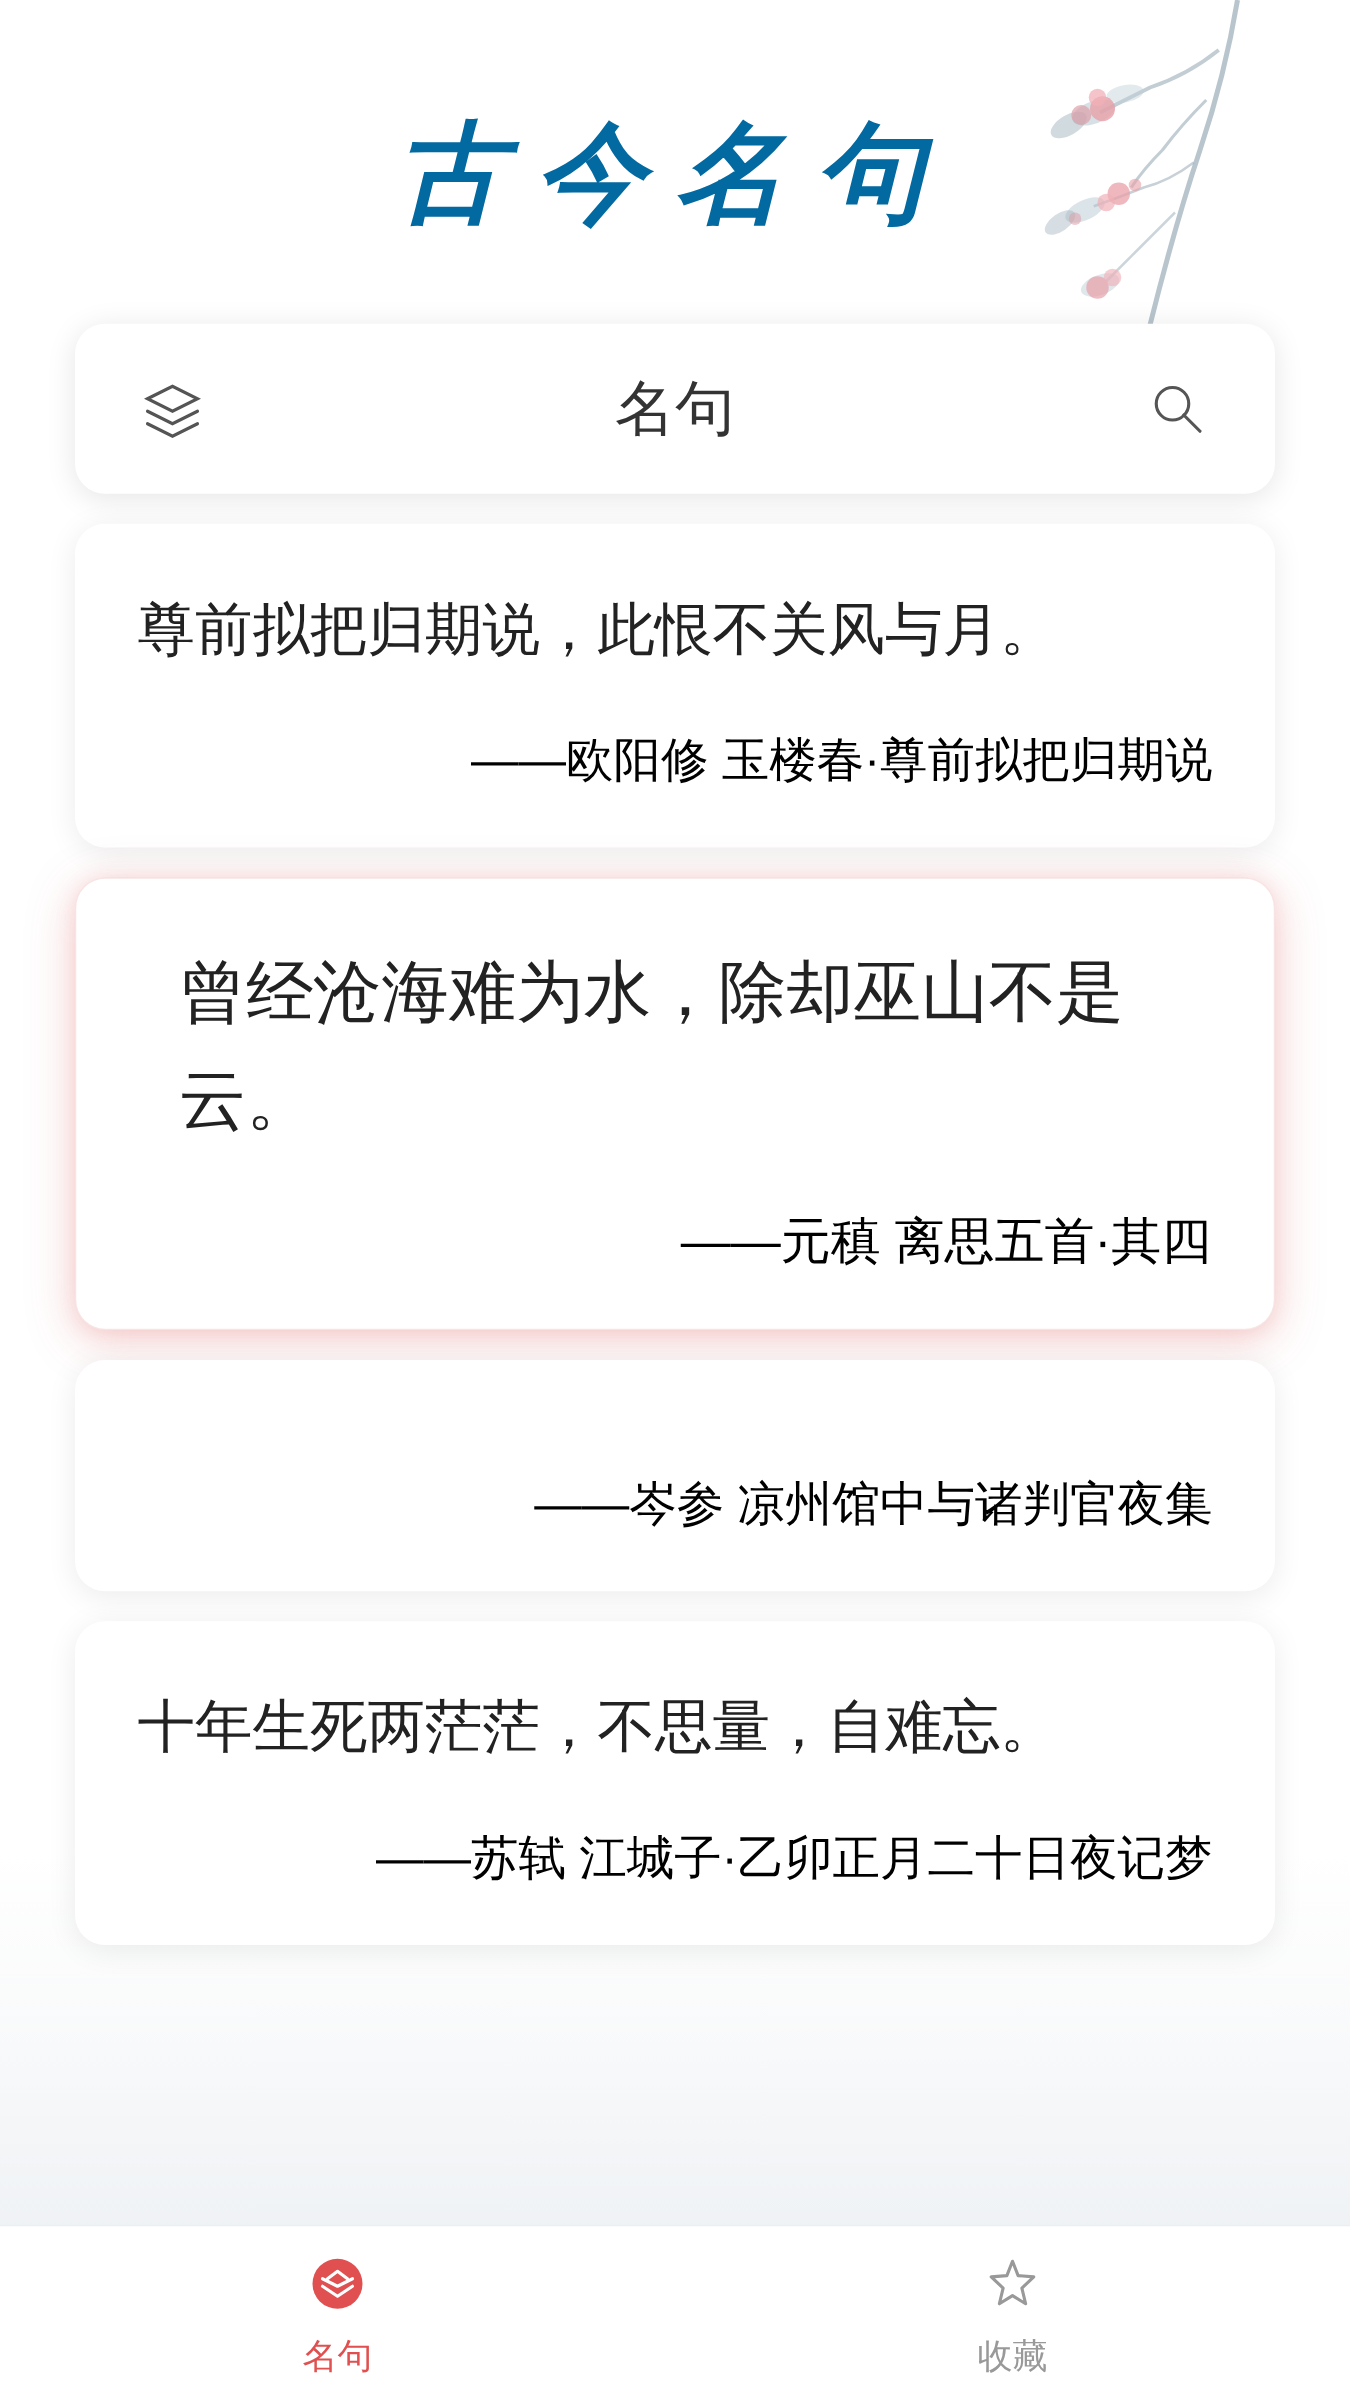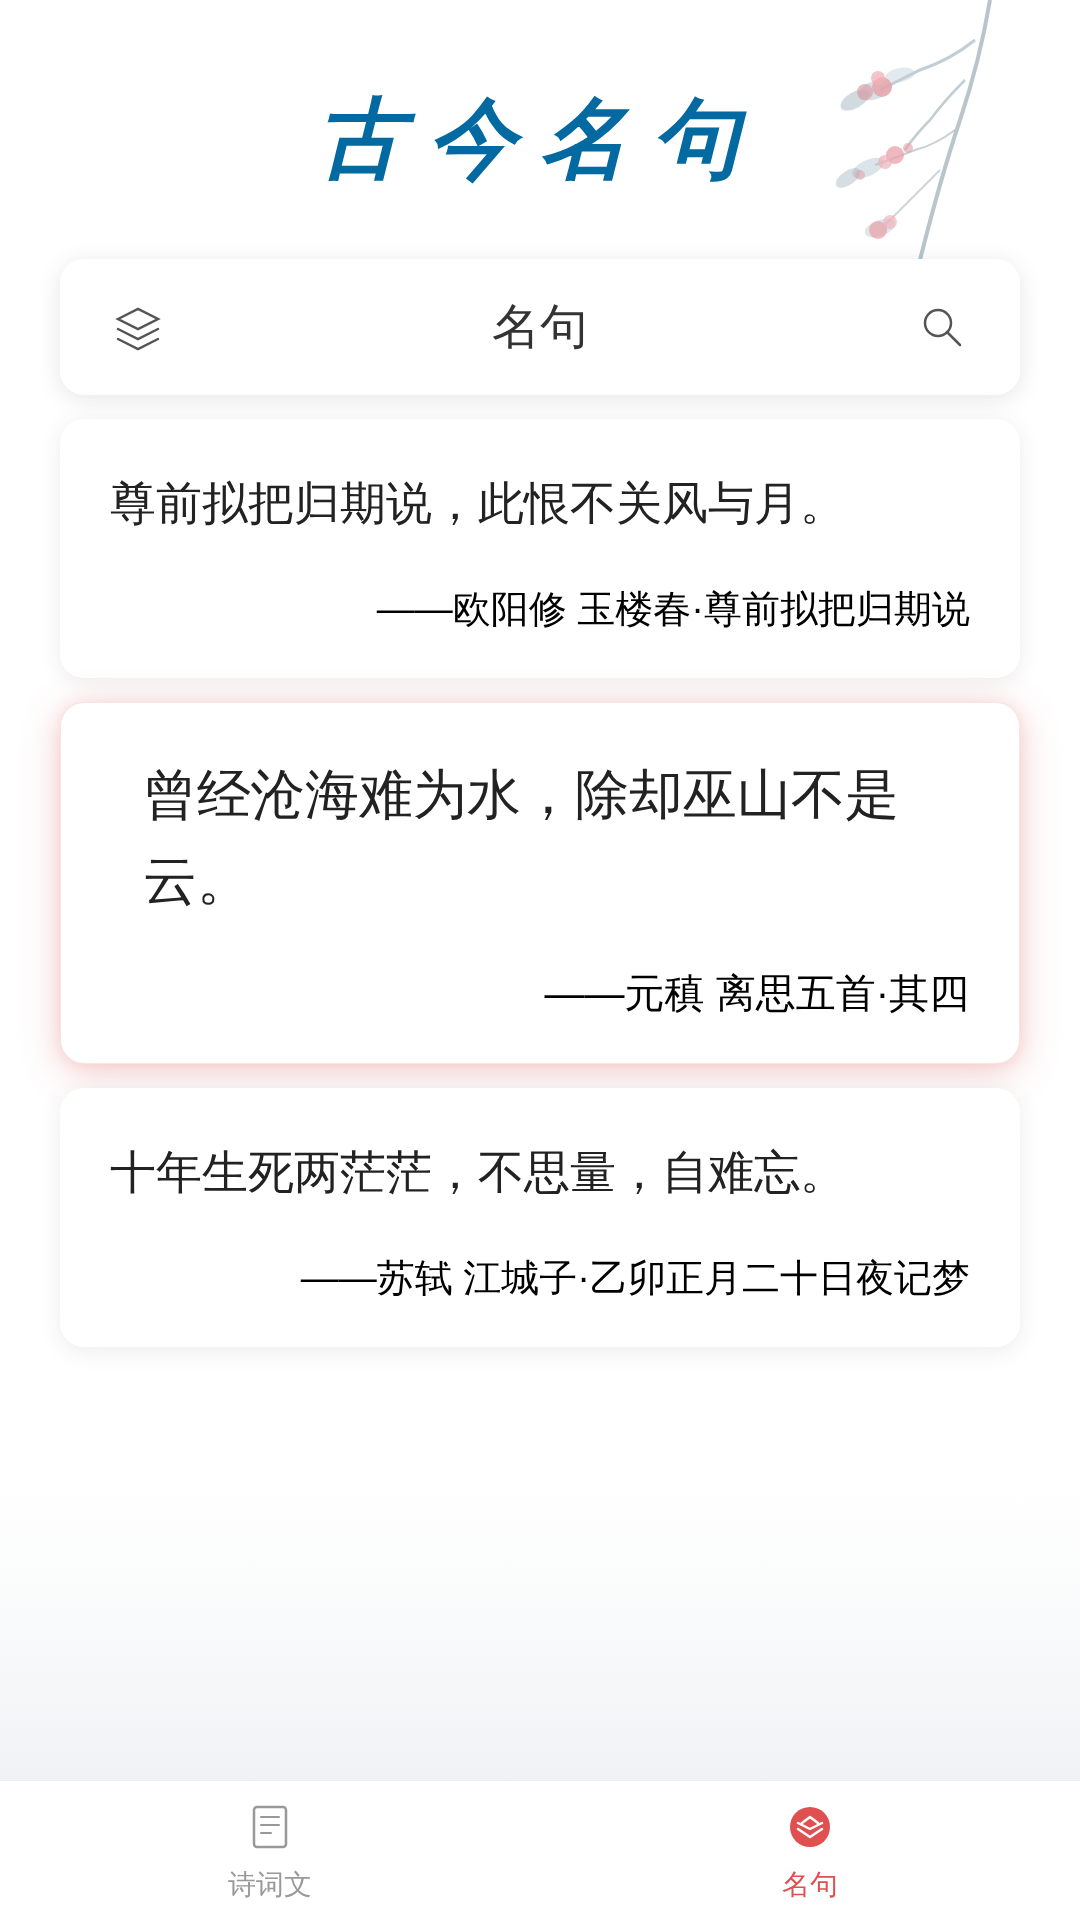--- a/index.html
+++ b/index.html
@@ -250,51 +250,51 @@
   <div class="quote-card">
     <div class="quote-text">尊前拟把归期说，此恨不关风与月。</div>
     <div class="quote-source">——欧阳修  玉楼春·尊前拟把归期说</div>
   </div>
 
   <div class="quote-card active">
     <div class="quote-text large">曾经沧海难为水，除却巫山不是云。</div>
     <div class="quote-source large">——元稹  离思五首·其四</div>
   </div>
 
+  <div class="quote-card">
+    <div class="quote-source">——岑参  凉州馆中与诸判官夜集</div>
+  </div>
 
   <div class="quote-card">
     <div class="quote-text">十年生死两茫茫，不思量，自难忘。</div>
     <div class="quote-source">——苏轼  江城子·乙卯正月二十日夜记梦</div>
   </div>
 
 </div>
 
 <div class="bottom-spacer"></div>
 
 <div class="tab-bar">
 
-  <div class="tab-item">
-    <div class="tab-icon">
-      <svg width="52" height="52" viewBox="0 0 52 52" fill="none" xmlns="http://www.w3.org/2000/svg">
-        <rect x="10" y="6" width="32" height="40" rx="3" stroke="#999" stroke-width="2.5" fill="none"></rect>
-        <path d="M17 16 L35 16" stroke="#999" stroke-width="2" stroke-linecap="round"></path>
-        <path d="M17 24 L35 24" stroke="#999" stroke-width="2" stroke-linecap="round"></path>
-        <path d="M17 32 L27 32" stroke="#999" stroke-width="2" stroke-linecap="round"></path>
-      </svg>
-    </div>
-    <span class="tab-label">诗词文</span>
-  </div>
 
   <div class="tab-item active">
     <div class="tab-icon">
       <svg width="52" height="52" viewBox="0 0 52 52" fill="none" xmlns="http://www.w3.org/2000/svg">
         <circle cx="26" cy="26" r="20" fill="#e05050"></circle>
         <path d="M18 22 L26 16 L34 22" stroke="white" stroke-width="2.5" fill="none" stroke-linecap="round" stroke-linejoin="round"></path>
         <path d="M14 28 L26 36 L38 28" stroke="white" stroke-width="2.5" fill="none" stroke-linecap="round" stroke-linejoin="round"></path>
         <path d="M14 22 L26 28 L38 22" stroke="white" stroke-width="2.5" fill="none" stroke-linecap="round" stroke-linejoin="round"></path>
       </svg>
     </div>
     <span class="tab-label" style="color:#e05050;font-weight:500;">名句</span>
   </div>
 
 
+  <div class="tab-item">
+    <div class="tab-icon">
+      <svg width="52" height="52" viewBox="0 0 52 52" fill="none" xmlns="http://www.w3.org/2000/svg">
+        <path d="M26 8 L30.5 19.5 L43 20.5 L33.5 29.5 L36.5 42 L26 35.5 L15.5 42 L18.5 29.5 L9 20.5 L21.5 19.5 Z" stroke="#999" stroke-width="2.5" fill="none" stroke-linejoin="round"></path>
+      </svg>
+    </div>
+    <span class="tab-label">收藏</span>
+  </div>
 
 </div>
 
 </body></html>

